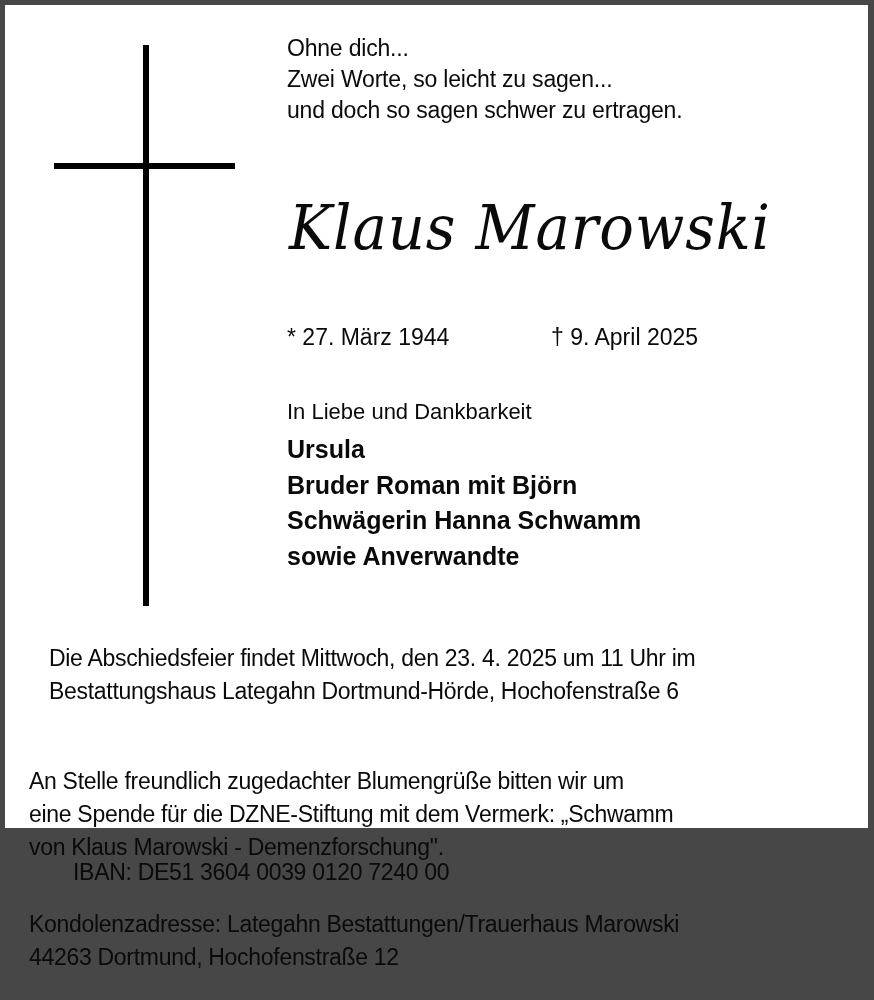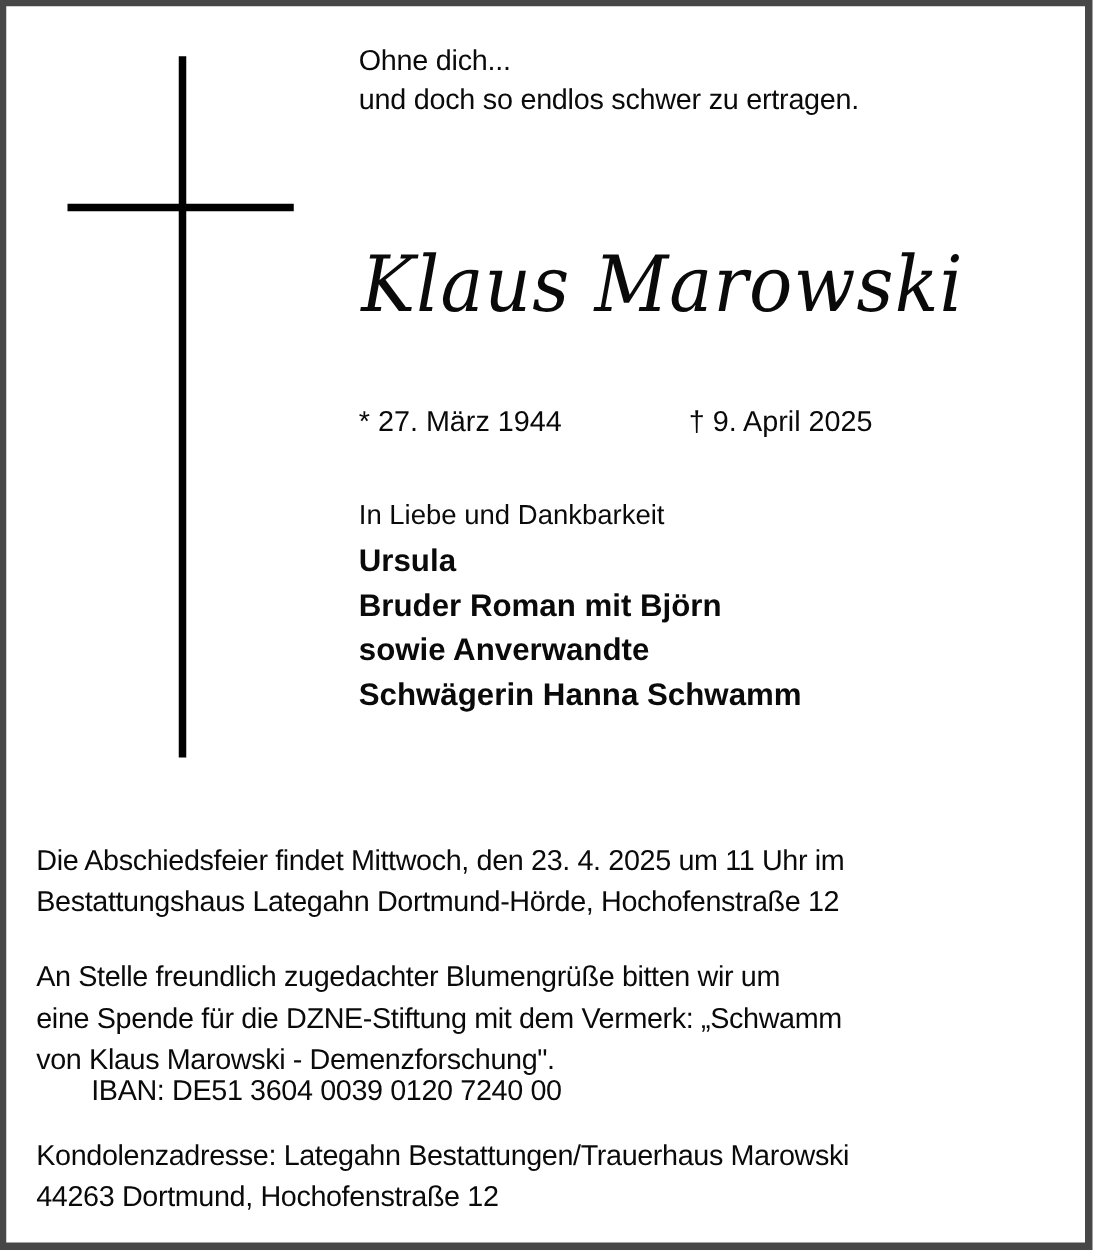--- a/index.html
+++ b/index.html
@@ -7,21 +7,21 @@
     width: 874px; height: 1000px;
     background: #474747;
     position: relative;
     overflow: hidden;
     font-family: "Liberation Sans", "DejaVu Sans", sans-serif;
     color: #0a0a0a;
   }
   .card {
     position: absolute;
     left: 5px; top: 5px;
-    width: 863px; height: 989px;
+    width: 863px; height: 823px;
     background: #ffffff;
   }
   .cross-v {
     position: absolute;
     left: 138px; top: 40px;
     width: 6px; height: 561px;
     background: #000;
   }
   .cross-h {
     position: absolute;
@@ -76,55 +76,56 @@
     white-space: nowrap;
   }
   .para {
     position: absolute;
     left: 24px;
     font-size: 23px;
     line-height: 33px;
     letter-spacing: -0.3px;
     white-space: nowrap;
   }
-  .p1 { top: 667px; }
+  .p1 { top: 637px; margin-left: 20px; }
   .p2 { top: 744px; margin-top: 16px; }
   .iban { top: 851px; margin-left: 44px; }
   .p3 { top: 903px; }
 </style>
 </head>
 <body>
 
 <div class="card">
 
   <div class="cross-v"></div>
   <div class="cross-h"></div>
 
   <div class="poem">
     <div>Ohne dich...</div>
-    <div>und doch so endlos schwer zu ertragen.</div>
+    <div>Zwei Worte, so leicht zu sagen...</div>
+    <div>und doch so sagen schwer zu ertragen.</div>
   </div>
 
   <div class="name">Klaus Marowski</div>
 
   <div class="dates born">* 27. März 1944</div>
   <div class="dates died">† 9. April 2025</div>
 
   <div class="thanks">In Liebe und Dankbarkeit</div>
 
   <div class="family">
     <div>Ursula</div>
     <div>Bruder Roman mit Björn</div>
+    <div>Schwägerin Hanna Schwamm</div>
     <div>sowie Anverwandte</div>
-    <div>Schwägerin Hanna Schwamm</div>
   </div>
 
   <div class="para p1">
     <div>Die Abschiedsfeier findet Mittwoch, den 23. 4. 2025 um 11 Uhr im</div>
-    <div>Bestattungshaus Lategahn Dortmund-Hörde, Hochofenstraße 12</div>
+    <div>Bestattungshaus Lategahn Dortmund-Hörde, Hochofenstraße 6</div>
   </div>
 
   <div class="para p2">
     <div>An Stelle freundlich zugedachter Blumengrüße bitten wir um</div>
     <div>eine Spende für die DZNE-Stiftung mit dem Vermerk: „Schwamm</div>
     <div>von Klaus Marowski - Demenzforschung".</div>
   </div>
 
   <div class="para iban">IBAN: DE51 3604 0039 0120 7240 00</div>
 

